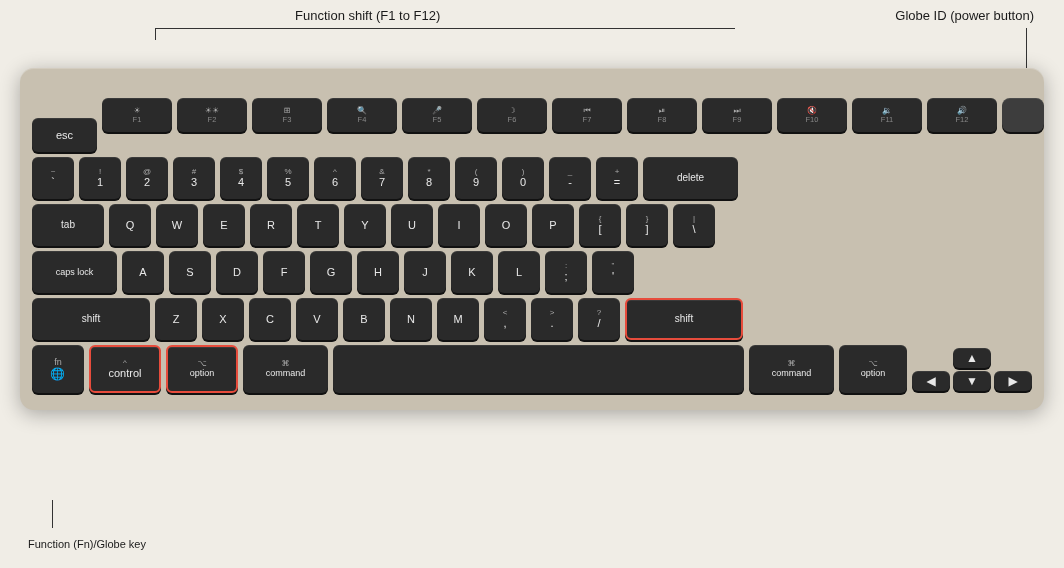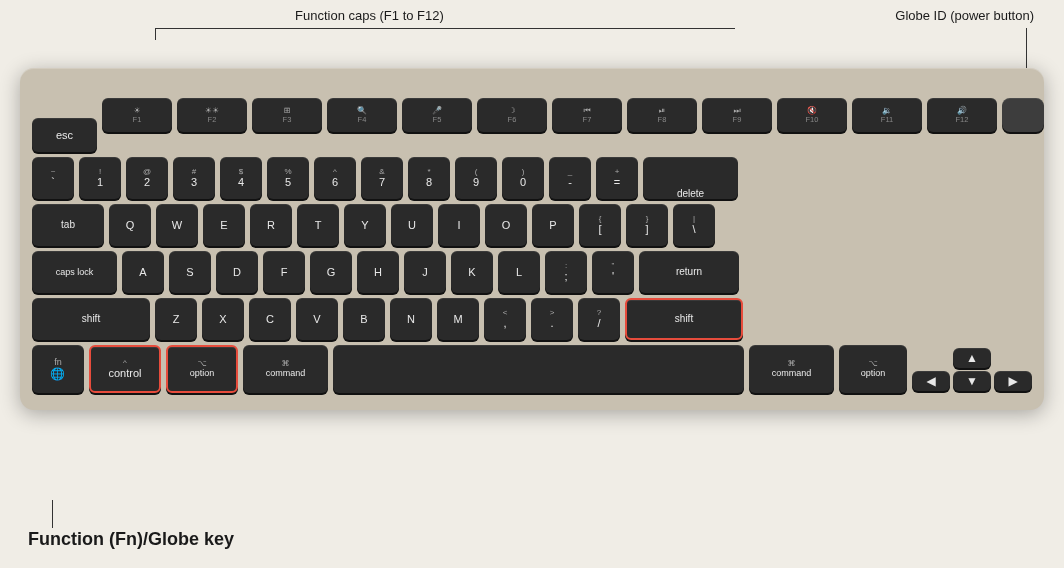--- a/index.html
+++ b/index.html
@@ -78,21 +78,21 @@
     .key.tab-key { min-width: 72px; }
     .key.caps-key { min-width: 85px; }
     .key.return-key { min-width: 100px; }
     .key.shift-left { min-width: 118px; }
     .key.shift-right { min-width: 118px; }
     .key.fn-key { min-width: 52px; }
     .key.ctrl-key { min-width: 72px; border: 2px solid #e74c3c; }
     .key.opt-key { min-width: 72px; border: 2px solid #e74c3c; }
     .key.cmd-key { min-width: 85px; }
     .key.space-key { flex: 1; }
-    .key.delete-key { min-width: 95px; justify-content: flex-end; }
+    .key.delete-key { min-width: 95px; }
     .key.esc-key { min-width: 65px; margin-top: 40px; }
     .key.touchid {
       min-width: 42px;
       background: #3a3a3a;
       border-radius: 50%;
       width: 42px;
       height: 42px;
     }
 
     .key.shift-right-highlighted {
@@ -108,29 +108,29 @@
       margin-bottom: 5px;
     }
 
     .bottom-row .key {
       height: 48px;
     }
   </style>
 </head>
 <body>
 
-<span class="annotation" style="top:8px; left:295px;">Function caps (F1 to F12)</span>
+<span class="annotation" style="top:8px; left:295px;">Function shift (F1 to F12)</span>
 
 <div style="position:absolute; top:28px; left:155px; width:580px; height:1px; background:#333;"></div>
 <div style="position:absolute; top:28px; left:155px; width:1px; height:12px; background:#333;"></div>
 
 <span class="annotation" style="top:8px; right:30px;">Globe ID (power button)</span>
 <div style="position:absolute; top:28px; right:37px; width:1px; height:45px; background:#333;"></div>
 
-<span class="annotation" style="bottom:18px; left:28px; font-weight:700; font-size:18px;">Function (Fn)/Globe key</span>
+<span class="annotation" style="bottom:18px; left:28px; font-weight:400; font-size:11px;">Function (Fn)/Globe key</span>
 <div style="position:absolute; bottom:40px; left:52px; width:1px; height:28px; background:#333;"></div>
 
 <div class="keyboard">
 
   <div class="key-row fn-row">
     <div class="key esc-key">
         <span class="main-label">esc</span>
       </div>
     <div class="key" style="min-width:70px;">
       <span class="top-label">☀</span>
@@ -321,23 +321,20 @@
     <div class="key">
         <span class="main-label">L</span>
       </div>
     <div class="key">
         <span class="top-label">:</span>
         <span class="main-label">;</span>
       </div>
     <div class="key">
         <span class="top-label">"</span>
         <span class="main-label">'</span>
-      </div>
-    <div class="key return-key">
-        <span class="main-label" style="font-size:10px;">return</span>
       </div>
   </div>
 
   <div class="key-row">
     <div class="key shift-left">
         <span class="main-label" style="font-size:10px;">shift</span>
       </div>
     <div class="key">
         <span class="main-label">Z</span>
       </div>

